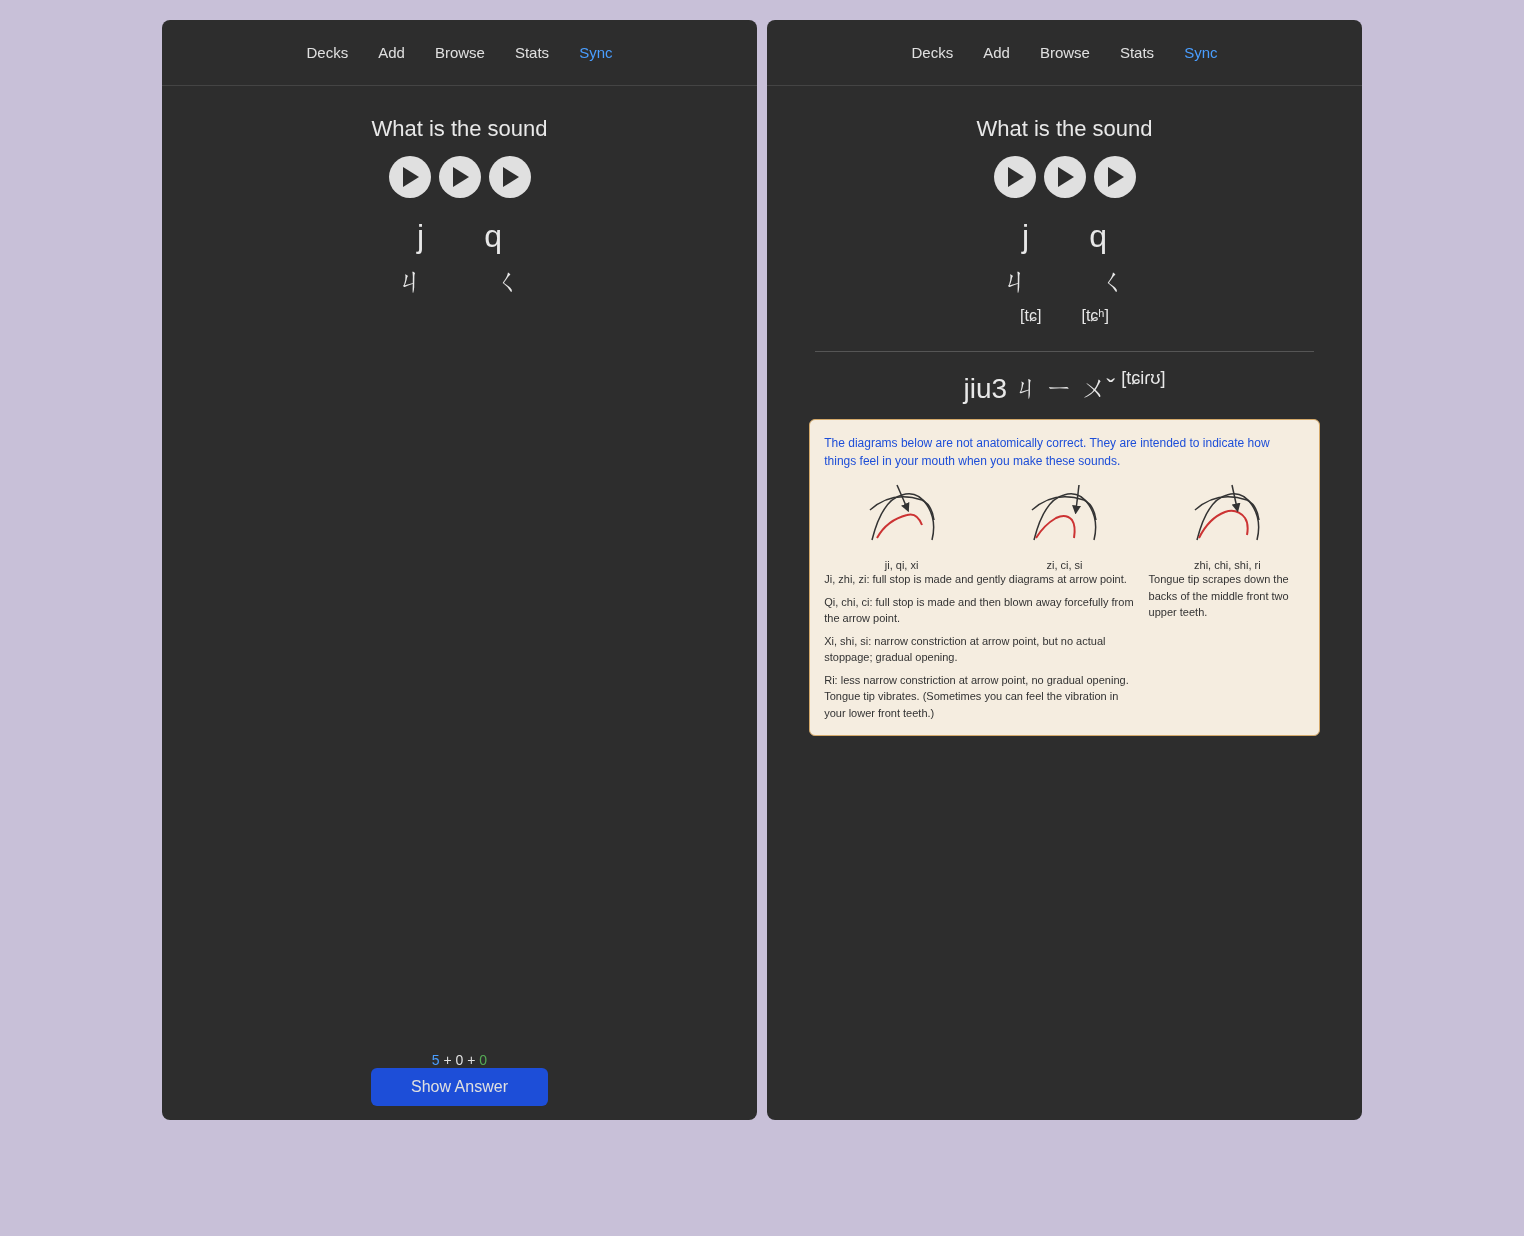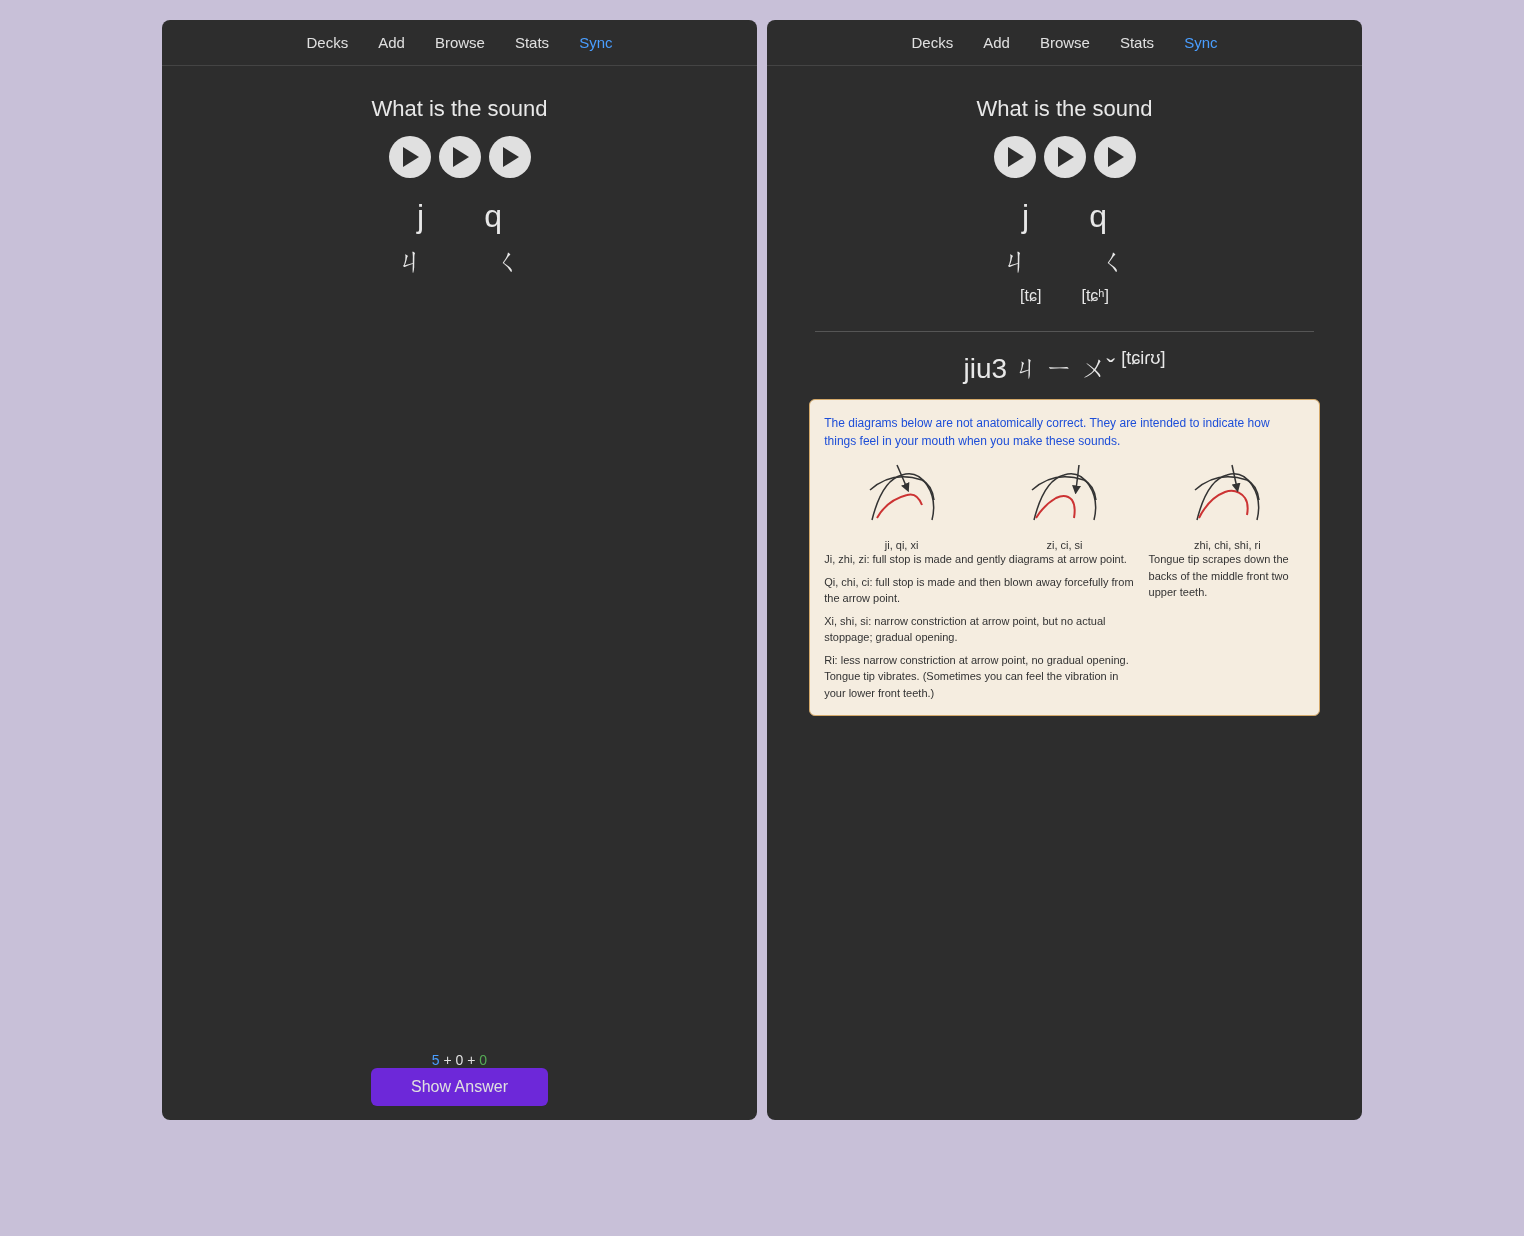--- a/index.html
+++ b/index.html
@@ -23,21 +23,21 @@
       flex: 1;
       display: flex;
       flex-direction: column;
       min-height: 1100px;
       overflow: hidden;
     }
     .nav-bar {
       display: flex;
       justify-content: center;
       gap: 30px;
-      padding: 14px 20px;
+      padding: 24px 20px;
       border-bottom: 1px solid #444;
     }
     .nav-item {
       color: #e0e0e0;
       font-size: 15px;
       font-weight: 500;
       cursor: pointer;
     }
     .nav-item.active {
       color: #4a9eff;
@@ -188,21 +188,21 @@
       align-items: center;
       gap: 0;
     }
     .score-line {
       font-size: 14px;
     }
     .score-new { color: #4a9eff; }
     .score-learn { color: #e0e0e0; }
     .score-review { color: #55aa55; }
     .show-answer-btn {
-      background: #6d28d9;
+      background: #1d4ed8;
       color: #e0e0e0;
       border: none;
       border-radius: 6px;
       padding: 10px 40px;
       font-size: 16px;
       cursor: pointer;
     }
     .answer-buttons {
       display: flex;
       gap: 20px;

